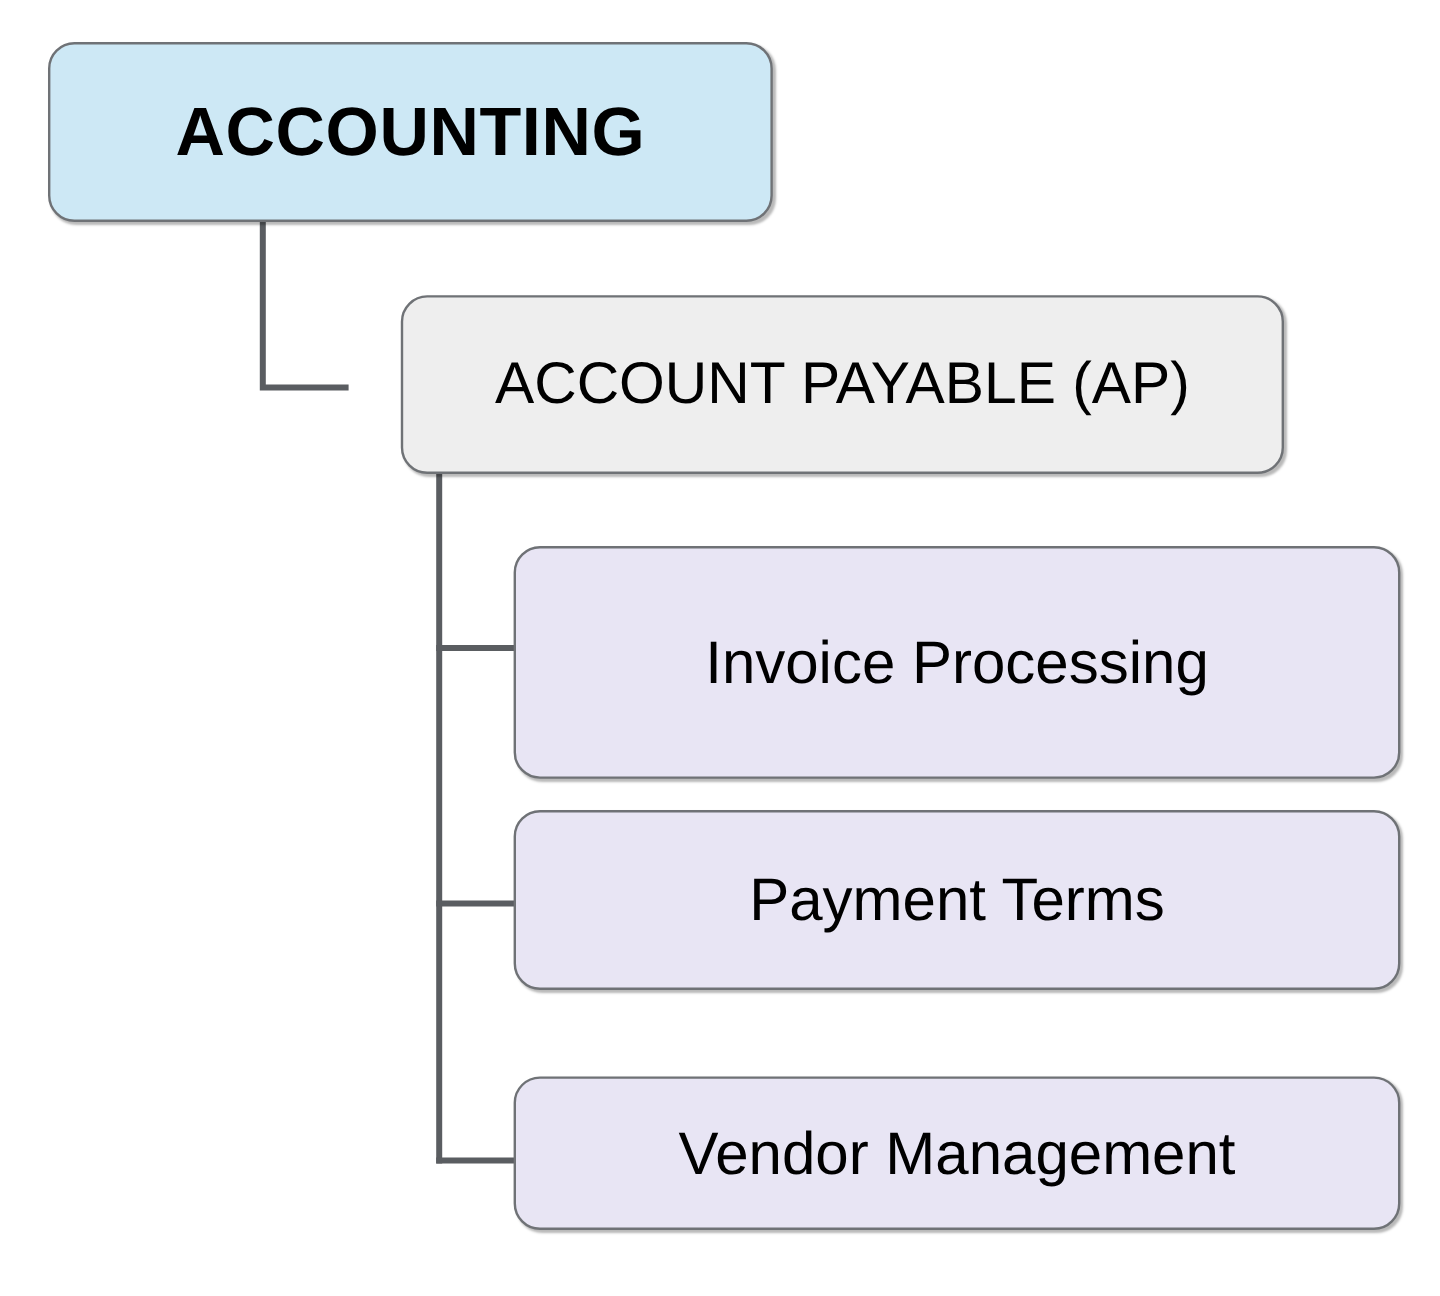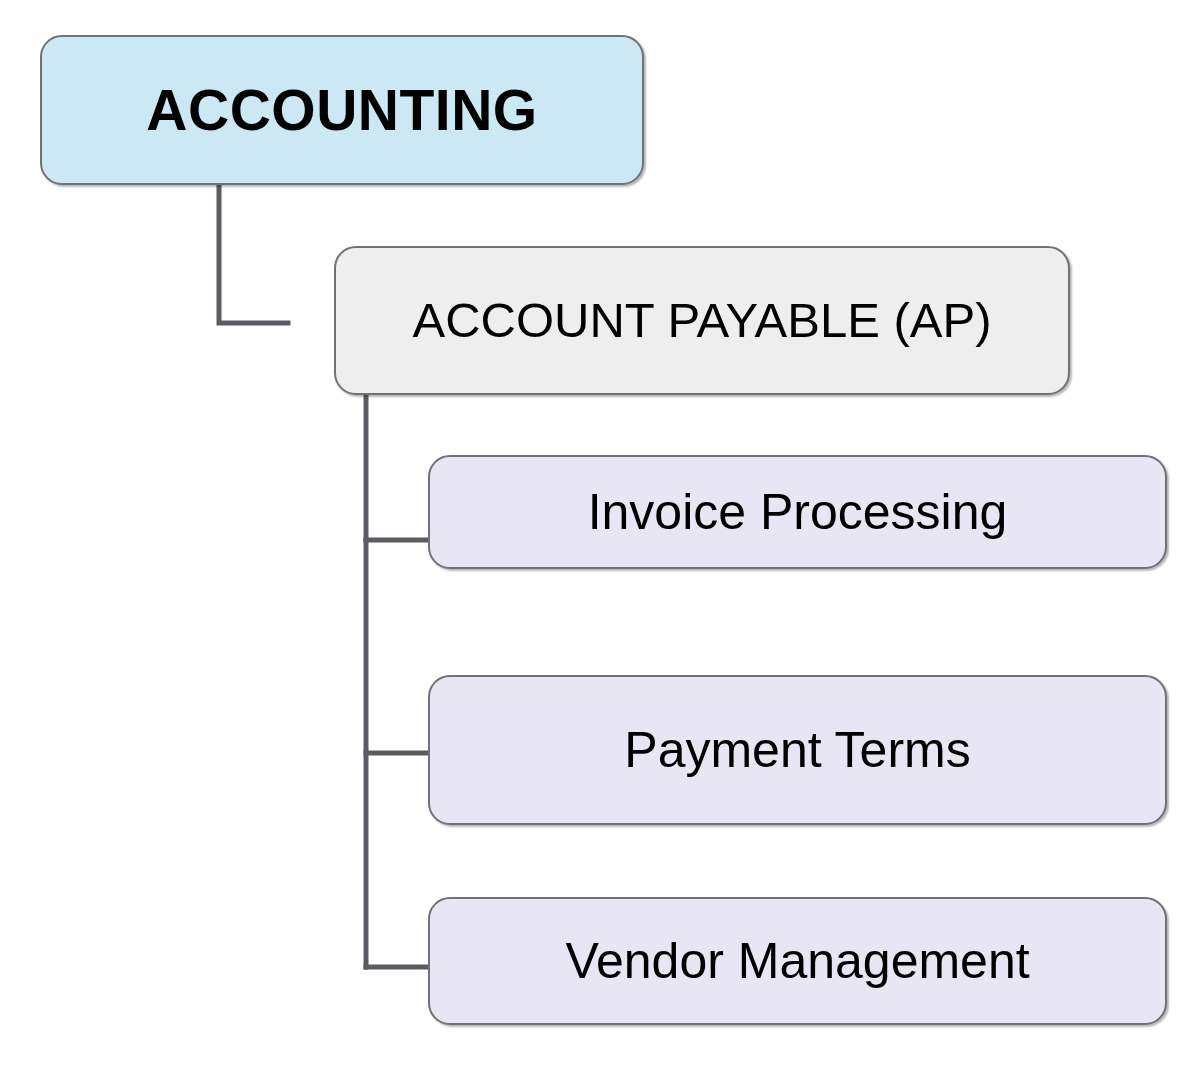--- a/index.html
+++ b/index.html
@@ -76,21 +76,21 @@
   .leaf {
     left: 428px;
     width: 739px;
     background: #e8e5f4;
   }
   .leaf .node-label {
     font-size: 50px;
     font-weight: normal;
     font-family: "Liberation Sans", sans-serif;
   }
-  #node-leaf-0 { top: 455px; height: 114px; }
+  #node-leaf-0 { top: 455px; height: 194px; }
   #node-leaf-1 { top: 675px; height: 150px; align-items: center; }
   #node-leaf-2 { top: 897px; height: 128px; }
 </style>
 </head>
 <body>
 
 <div id="canvas">
 
   <svg class="connectors" viewBox="0 0 1200 1080" width="1200" height="1080" xmlns="http://www.w3.org/2000/svg">
 

